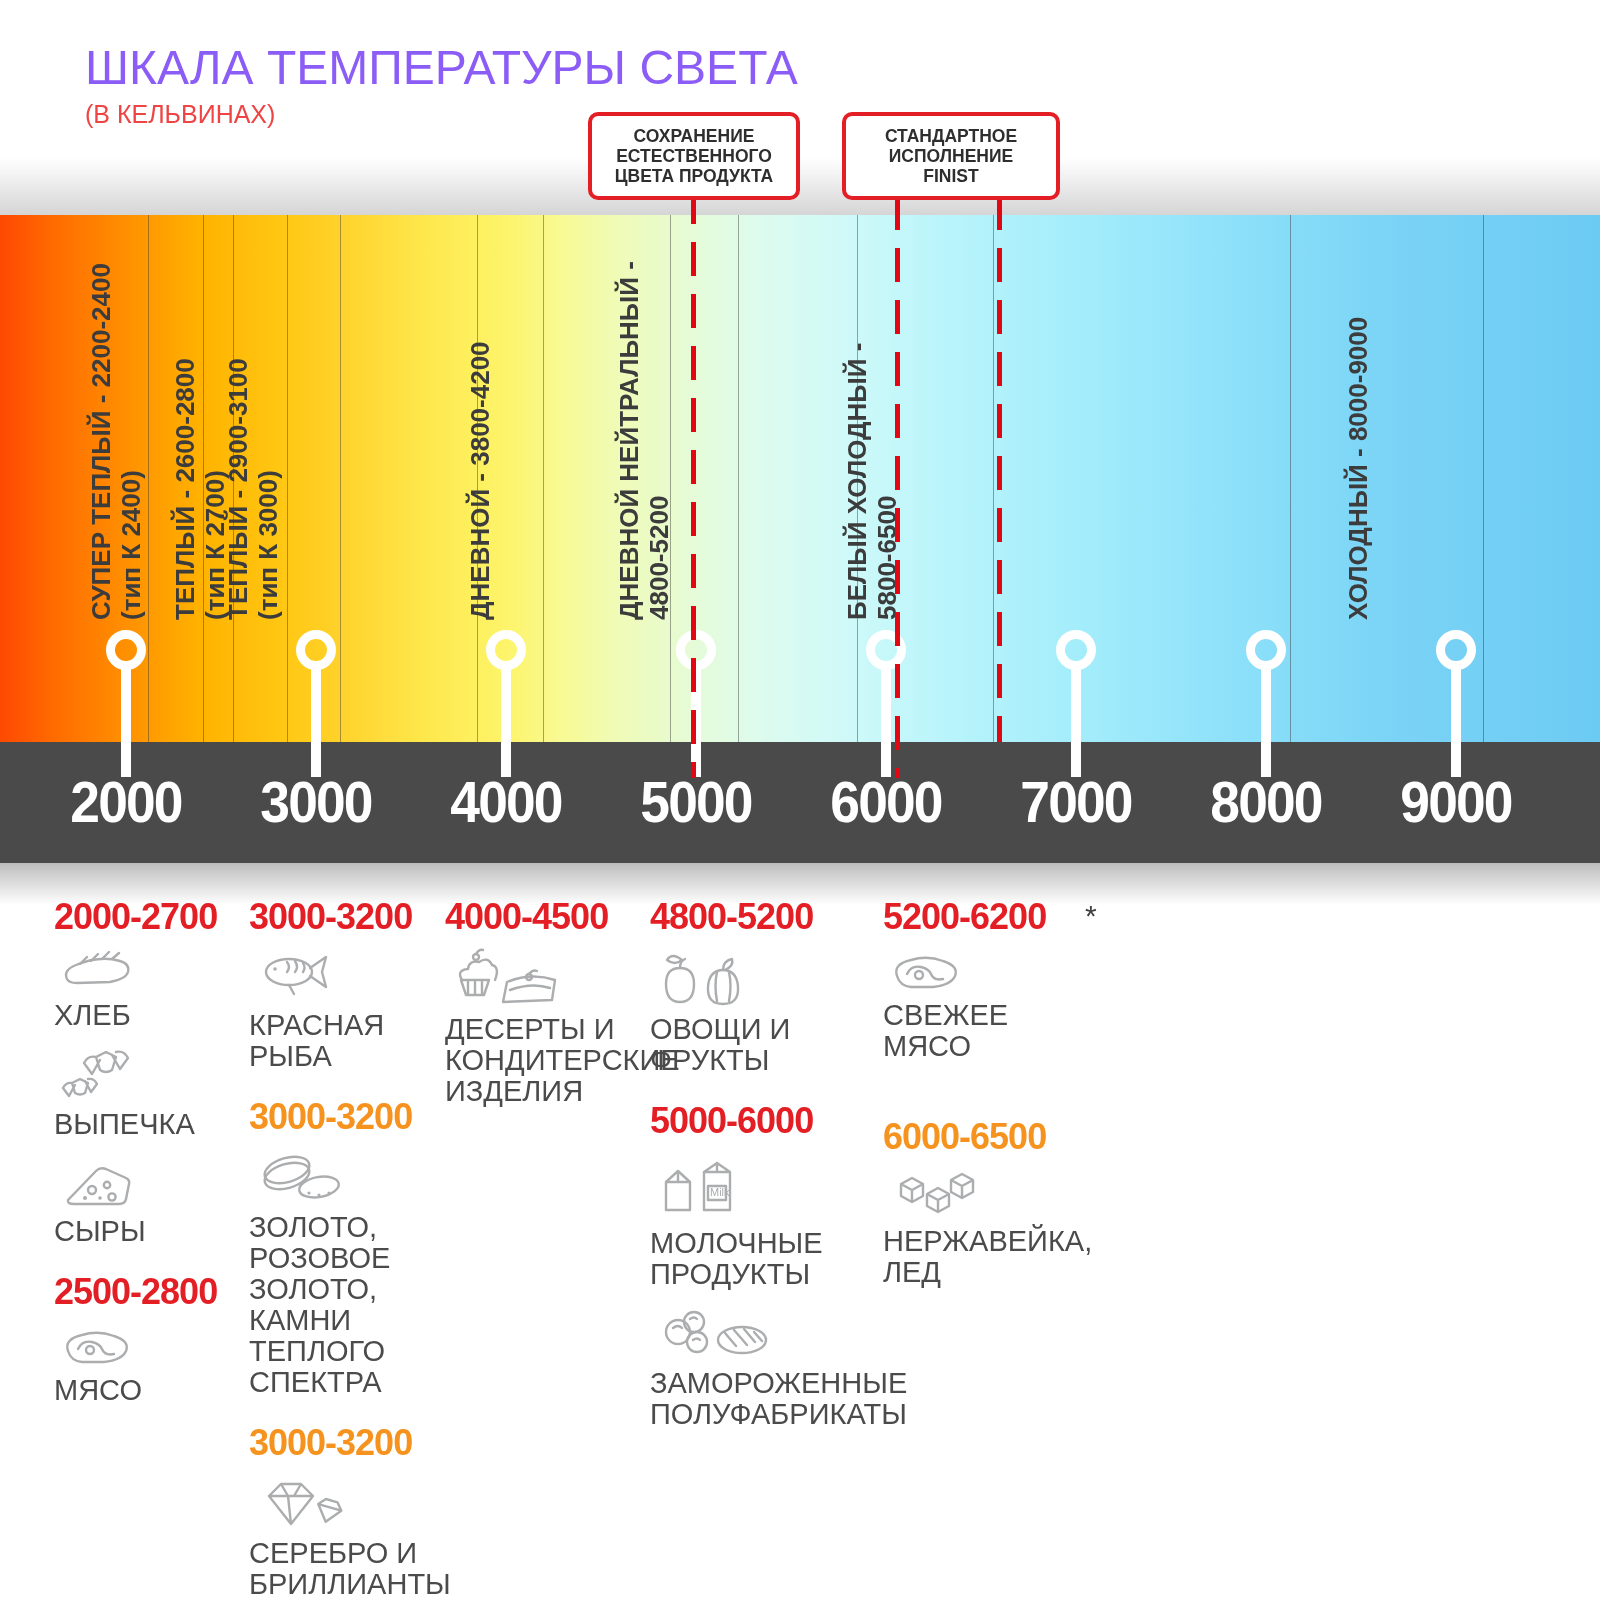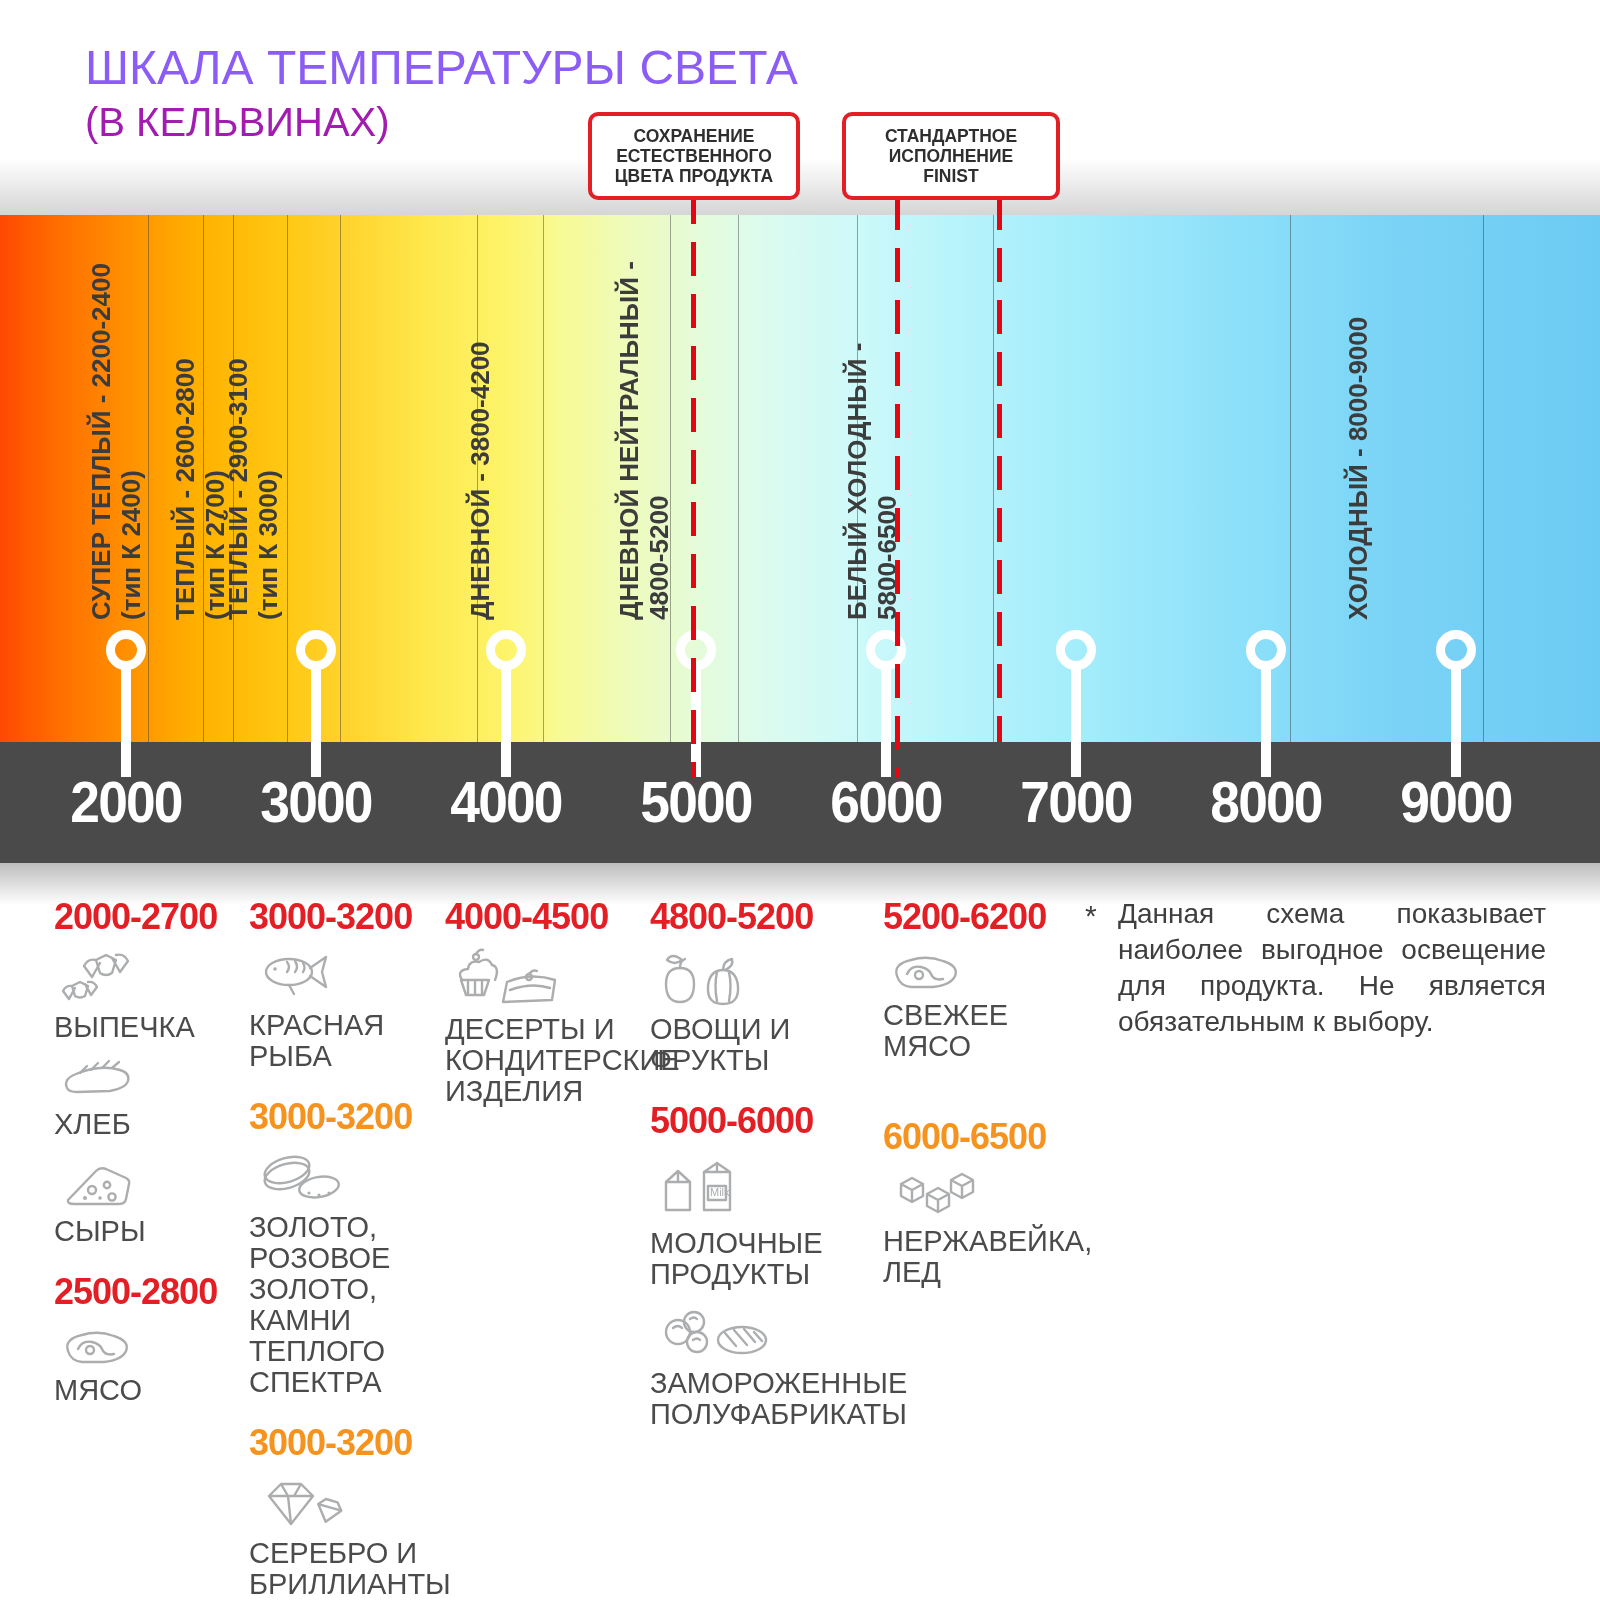--- a/index.html
+++ b/index.html
@@ -2,21 +2,21 @@
 <html lang="ru"><head>
 <meta charset="utf-8">
 <style>
   html,body{margin:0;padding:0;background:#fff;}
   #canvas{position:relative;width:1600px;height:1600px;overflow:hidden;
           font-family:"Liberation Sans",sans-serif;background:#fff;}
 
   
   .page-title{position:absolute;left:85px;top:40px;font-size:48px;font-weight:normal;
               color:#8b5cf6;letter-spacing:0;}
-  .page-subtitle{position:absolute;left:85px;top:100px;font-size:40px;color:#a21caf;}
+  .page-subtitle{position:absolute;left:85px;top:100px;font-size:25px;color:#ef4444;}
 
   
   .gray-band{position:absolute;left:0;top:158px;width:1600px;height:57px;
              background:linear-gradient(180deg,rgba(215,215,215,0) 0%,#d5d5d5 100%);}
 
   
   .kelvin-gradient{position:absolute;left:0;top:215px;width:1600px;height:527px;
     background:linear-gradient(to right,
       #fe4902 0%,#ff6e00 3.7%,#ff9000 7.9%,#ffb300 12.7%,#ffc814 17.9%,
       #ffd22b 21.3%,#fee94e 26.9%,#fdf46a 31.6%,#f8fa93 35%,#effbb8 38.8%,
@@ -163,35 +163,35 @@
 ЦВЕТА ПРОДУКТА</div>
   <div class="callout" style="left:842px;width:218px">СТАНДАРТНОЕ
 ИСПОЛНЕНИЕ
 FINIST</div>
 
   <div class="legend-col" style="left:54px;width:182px">
     <div class="group">
       <div class="range red">2000-2700</div>
       <div class="item">
         <span class="icon">
+          <svg width="76" height="46" viewBox="0 0 76 46">
+              <path d="M7 33 Q3 24 16 19 Q40 9 60 15 Q70 18 68 26 Q66 33 50 36 L17 37 Q9 37 7 33 Z"></path>
+              <path d="M20 18 l7 -7 M31 15 l7 -7 M42 13 l7 -7 M52 13 l7 -6"></path>
+            </svg>
+        </span>
+        <div class="ilabel">ХЛЕБ</div>
+      </div>
+      <div class="item">
+        <span class="icon">
           <svg width="80" height="58" viewBox="0 0 80 58">
               <path d="M36 14 l10 -5 10 5 -4 13 q-6 4 -12 0 Z M56 9 q8 -2 12 6 l-8 11 -8 -14 M36 14 q-8 -2 -12 6 l8 11 8 -14"></path>
               <path d="M12 40 l8 -4 8 4 -3 10 q-5 3 -10 0 Z M28 36 q6 -1 9 5 l-6 8 -6 -11 M12 40 q-6 -1 -9 5 l6 8 6 -11"></path>
             </svg>
         </span>
         <div class="ilabel">ВЫПЕЧКА</div>
-      </div>
-      <div class="item">
-        <span class="icon">
-          <svg width="76" height="46" viewBox="0 0 76 46">
-              <path d="M7 33 Q3 24 16 19 Q40 9 60 15 Q70 18 68 26 Q66 33 50 36 L17 37 Q9 37 7 33 Z"></path>
-              <path d="M20 18 l7 -7 M31 15 l7 -7 M42 13 l7 -7 M52 13 l7 -6"></path>
-            </svg>
-        </span>
-        <div class="ilabel">ХЛЕБ</div>
       </div>
       <div class="item">
         <span class="icon">
           <svg width="76" height="56" viewBox="0 0 76 56">
               <path d="M8 48 L36 19 Q40 15 46 17 L66 26 Q70 28 69 32 L66 47 Q65 52 59 52 L14 52 Q7 52 8 48 Z"></path>
               <circle cx="32" cy="38" r="4"></circle>
               <circle cx="47" cy="33" r="3.2"></circle>
               <circle cx="52" cy="45" r="3.6"></circle>
               <circle class="fdot" cx="25" cy="46" r="2"></circle>
               <circle class="fdot" cx="40" cy="46" r="1.8"></circle>
@@ -365,15 +365,14 @@
               <path d="M62 14 l11 -6 11 6 v12 l-11 6 -11 -6 Z M62 14 l11 6 11 -6 M73 20 v12"></path>
             </svg>
         </span>
         <div class="ilabel">НЕРЖАВЕЙКА,
 ЛЕД</div>
       </div>
     </div>
   </div>
 
   <div class="note-star">*</div>
-  <div class="note-text">Данная схема показывает наиболее выгодное освещение для продукта. Не является обязательным к выбору.</div>
 
 </div>
 
 </body></html>

